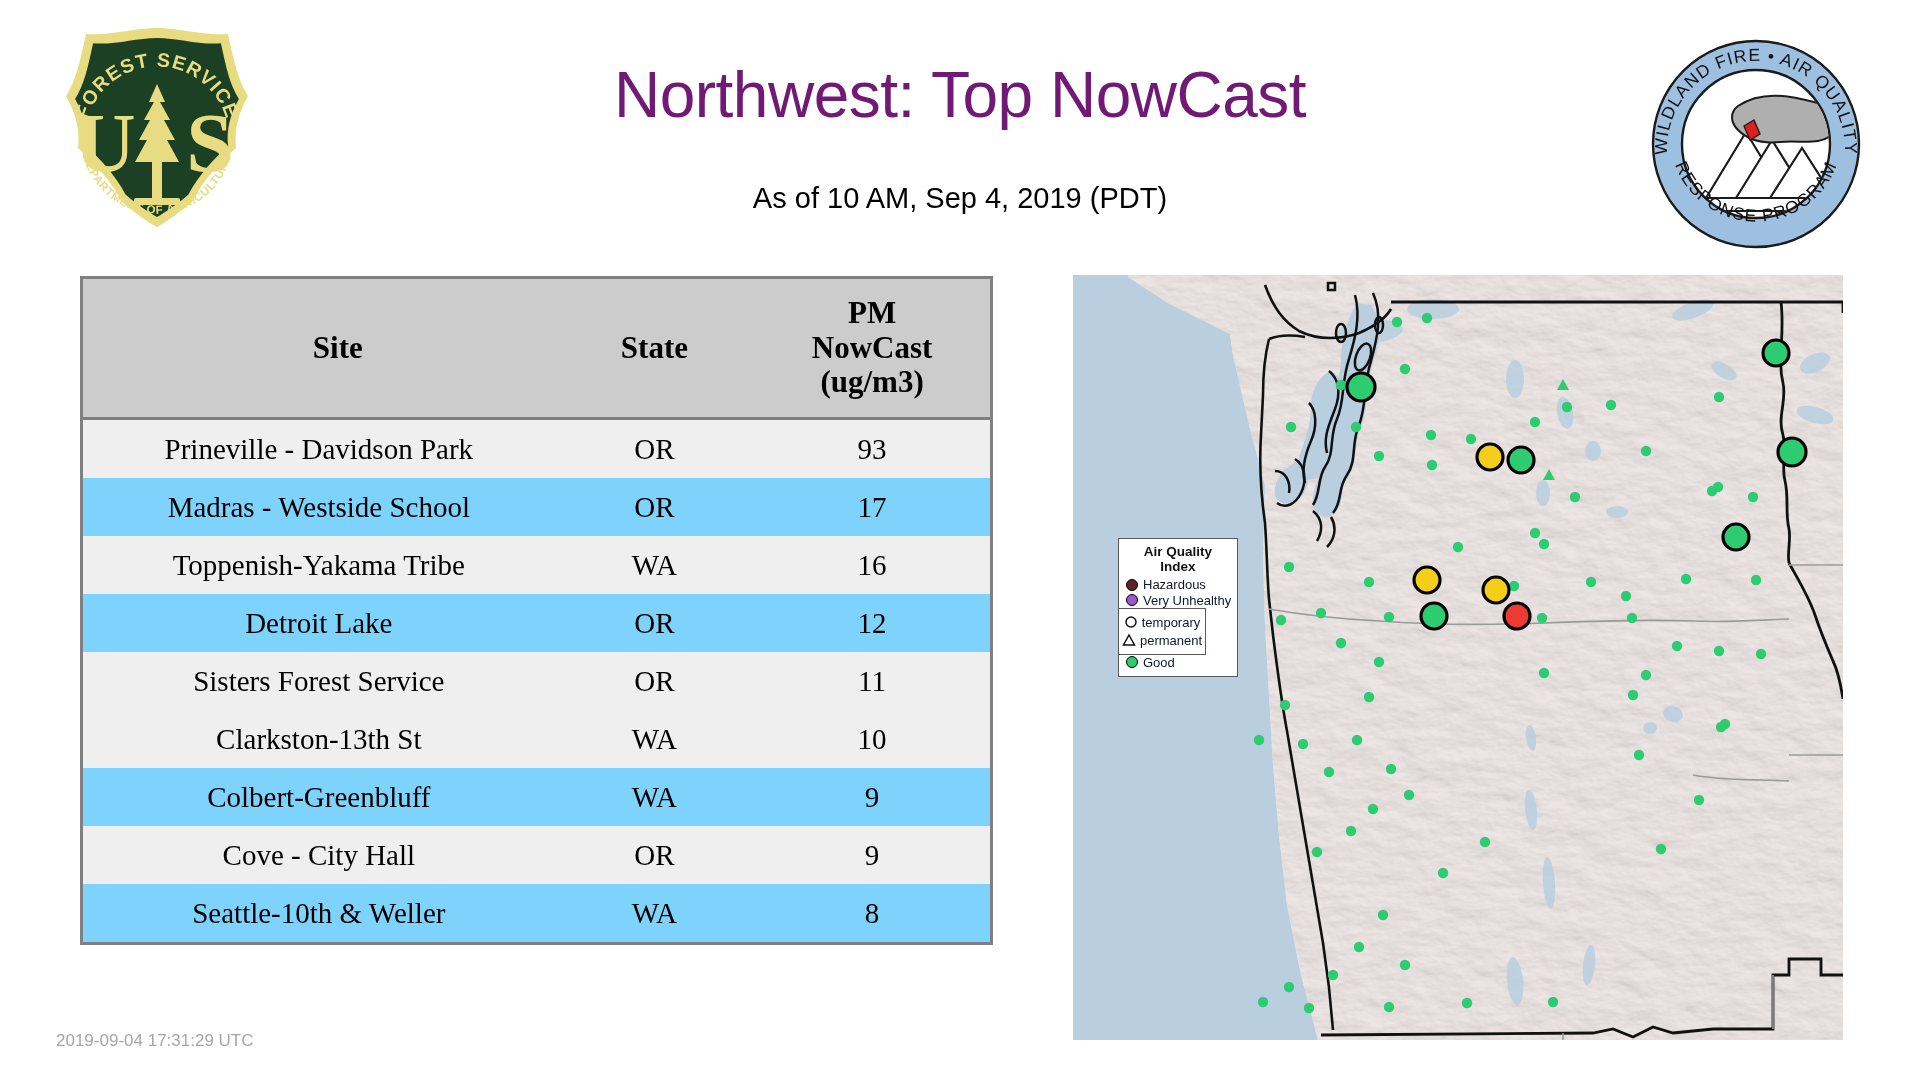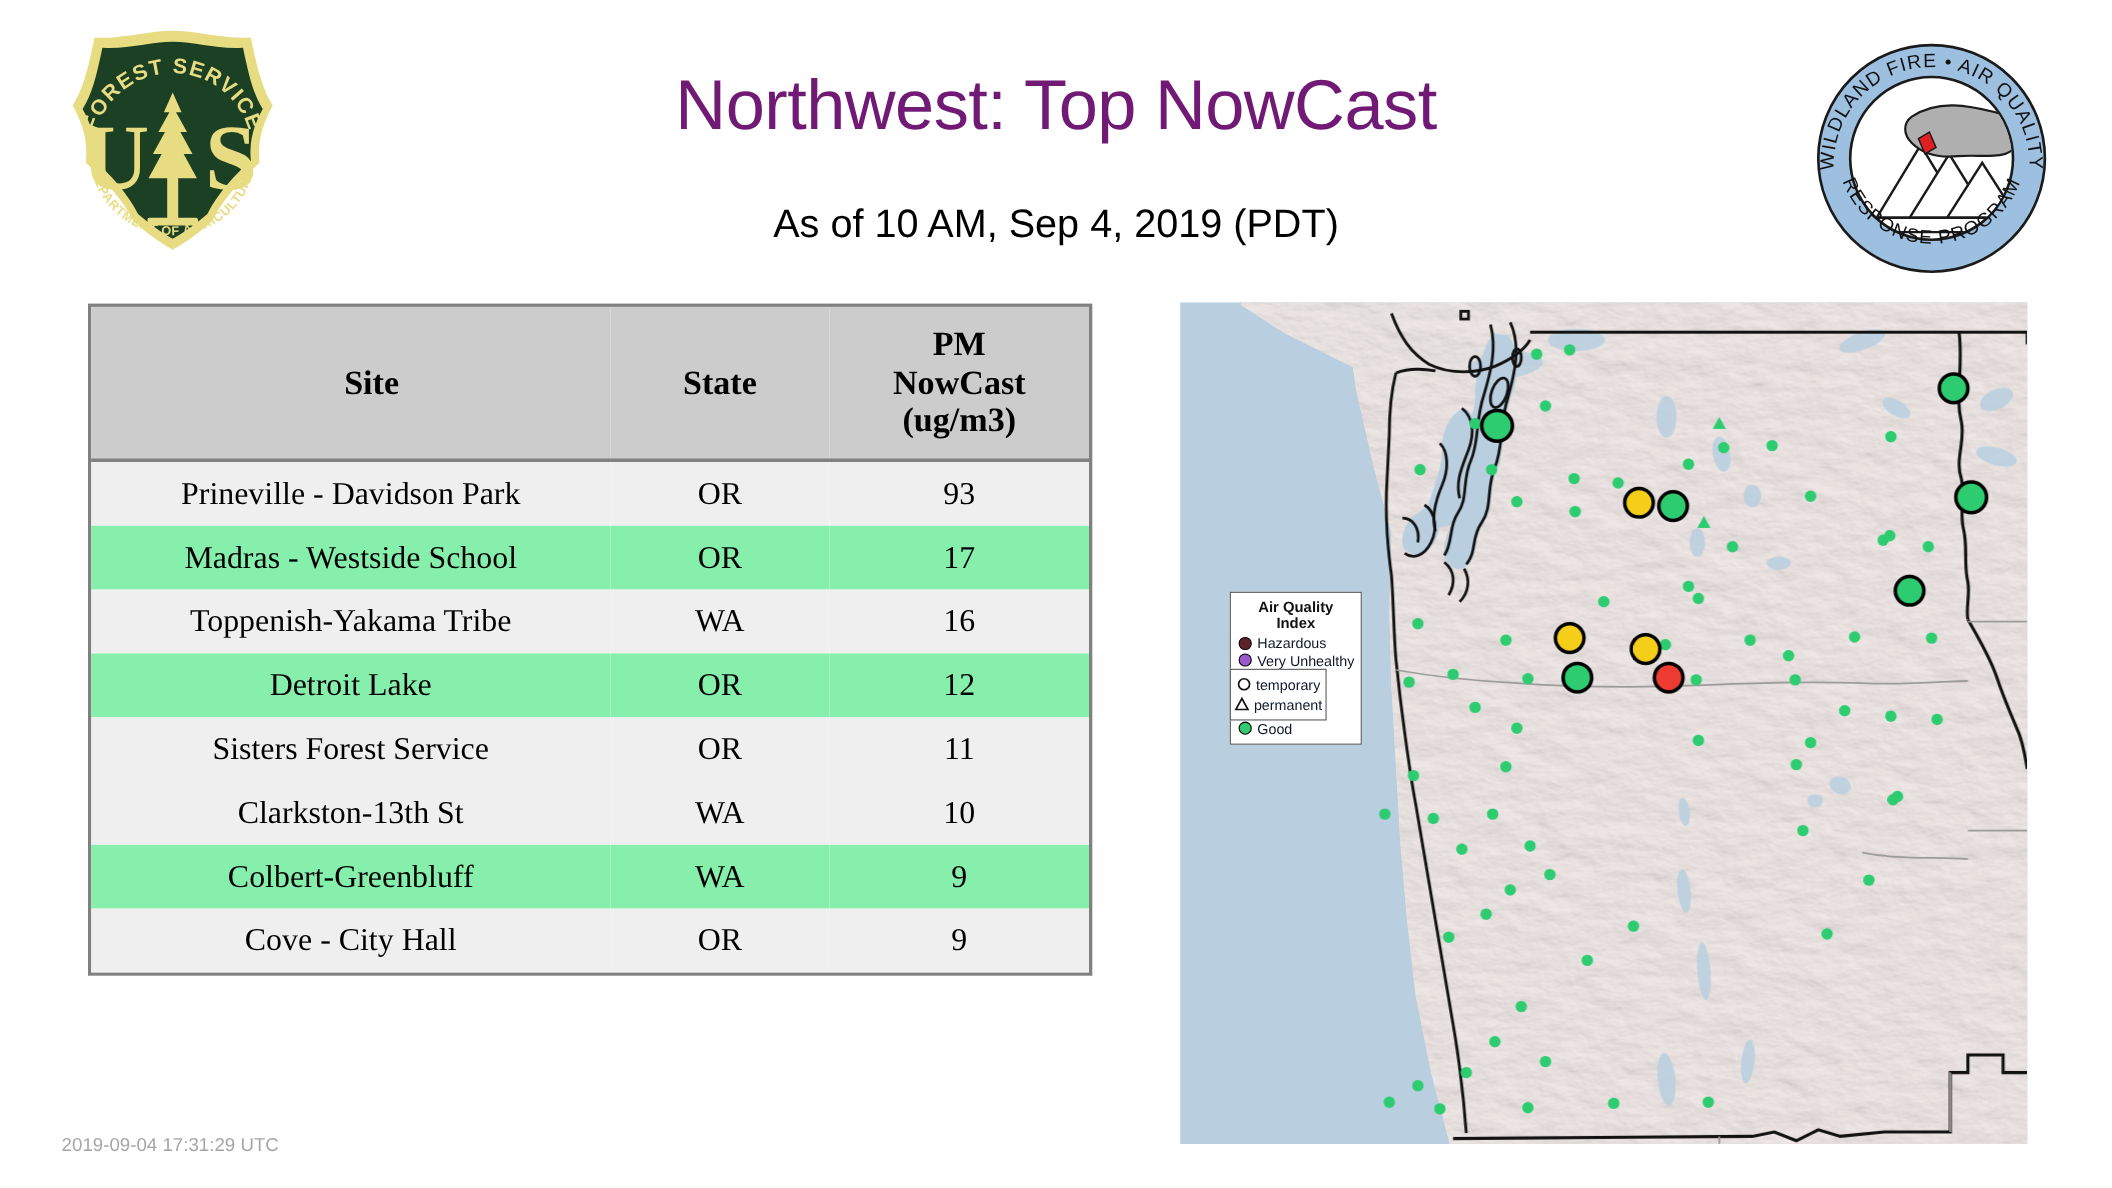--- a/index.html
+++ b/index.html
@@ -45,21 +45,21 @@
     letter-spacing: -0.5px;
     font-family: "Liberation Sans", sans-serif;
     white-space: nowrap;
   }
   #subtitle {
     position: absolute;
     left: 300px;
     top: 182px;
     width: 1320px;
     text-align: center;
-    font-size: 36px;
+    font-size: 29px;
     font-weight: 400;
     color: #000000;
     font-family: "Liberation Sans", sans-serif;
     white-space: nowrap;
   }
 
   
   #table-wrap {
     position: absolute;
     left: 80px;
@@ -90,21 +90,21 @@
   table.aqtable th.th-pm     { width: 26%; vertical-align: middle; }
   table.aqtable td {
     font-size: 29px;
     color: #000000;
     text-align: center;
     height: 58px;
     padding: 0 4px;
     font-family: "Liberation Serif", serif;
   }
   table.aqtable tr.odd td  { background: #efefef; text-align: center; }
-  table.aqtable tr.even td { background: #86efac; }
+  table.aqtable tr.even td { background: #7dd3fc; }
 
   #timestamp {
     position: absolute;
     left: 56px;
     top: 1031px;
     font-size: 17px;
     color: #a6a6a6;
     font-family: "Liberation Sans", sans-serif;
   }
 
@@ -289,20 +289,25 @@
         </tr>
         <tr class="even">
           <td>Colbert-Greenbluff</td>
           <td>WA</td>
           <td>9</td>
         </tr>
         <tr class="odd">
           <td>Cove - City Hall</td>
           <td>OR</td>
           <td>9</td>
+        </tr>
+        <tr class="even">
+          <td>Seattle-10th &amp; Weller</td>
+          <td>WA</td>
+          <td>8</td>
         </tr>
       </tbody>
     </table>
   </div>
 
   <div id="timestamp">2019-09-04 17:31:29 UTC</div>
 
   <div id="map">
     <svg width="770" height="765" viewBox="0 0 770 765">
       <defs>

